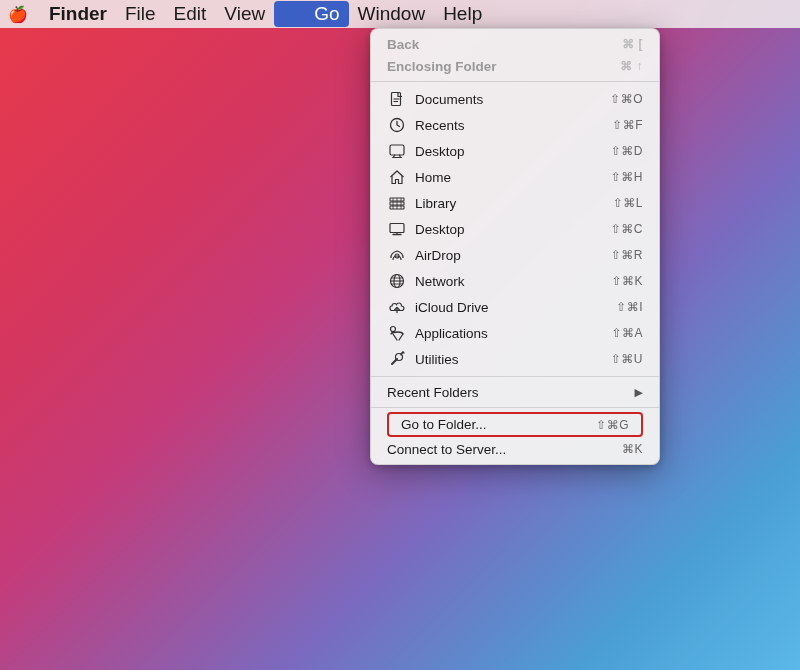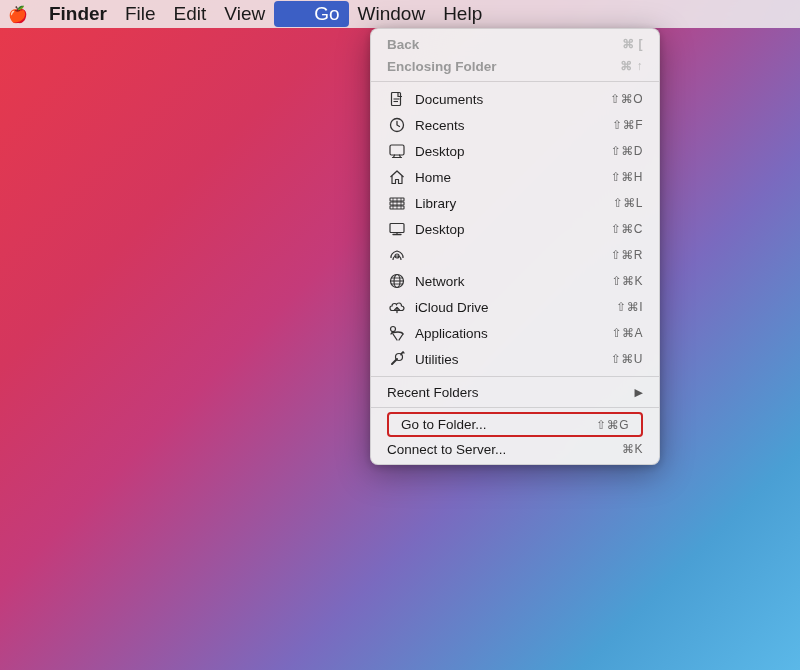--- a/index.html
+++ b/index.html
@@ -246,20 +246,21 @@
     </div>
 
     <div class="menu-item">
       <span class="menu-item-icon">
         <svg class="icon-svg" viewBox="0 0 16 16" fill="none">
           <circle cx="8" cy="9" r="2" stroke="#333" stroke-width="1.2"></circle>
           <path d="M4,13 Q4,9 8,9 Q12,9 12,13" stroke="#333" stroke-width="1.2" fill="none"></path>
           <path d="M2,11 Q1.5,6 8,4 Q14.5,6 14,11" stroke="#333" stroke-width="1.2" fill="none"></path>
         </svg>
       </span>
+      <span class="menu-item-label">AirDrop</span>
       <span class="menu-item-shortcut">⇧⌘R</span>
     </div>
 
     <div class="menu-item">
       <span class="menu-item-icon">
         <svg class="icon-svg" viewBox="0 0 16 16" fill="none">
           <circle cx="8" cy="8" r="6.5" stroke="#333" stroke-width="1.2"></circle>
           <ellipse cx="8" cy="8" rx="3" ry="6.5" stroke="#333" stroke-width="1.2"></ellipse>
           <line x1="1.5" y1="8" x2="14.5" y2="8" stroke="#333" stroke-width="1.1"></line>
           <line x1="2" y1="5" x2="14" y2="5" stroke="#333" stroke-width="0.9"></line>

